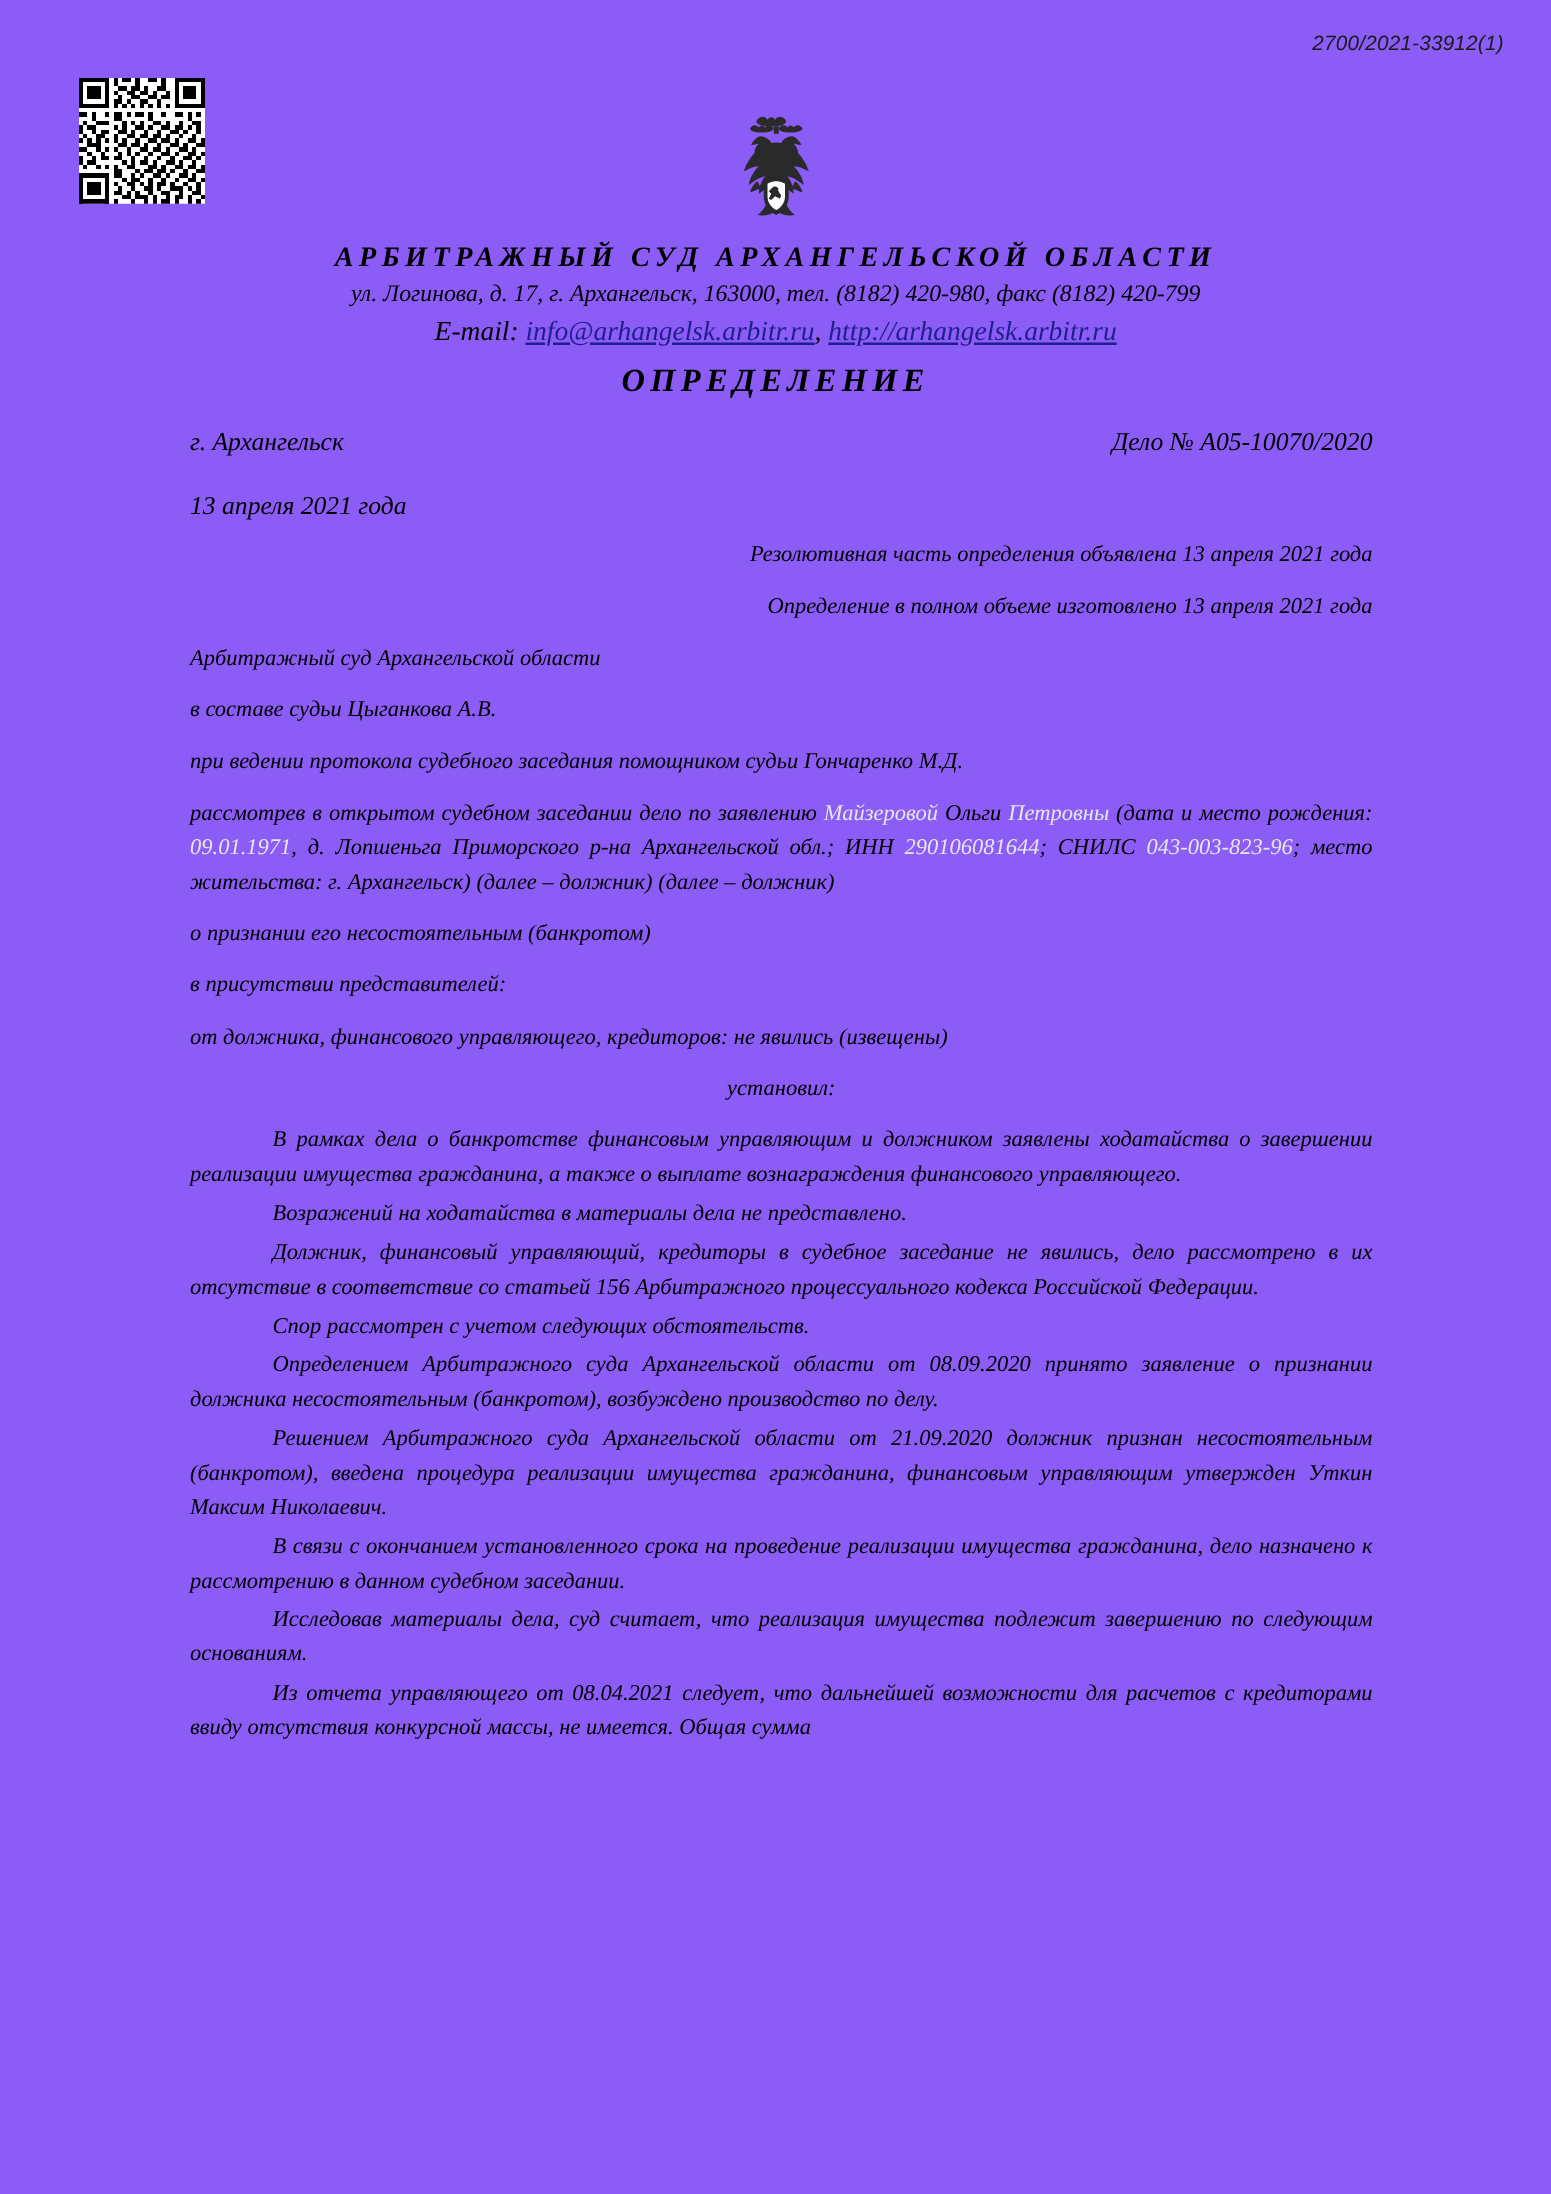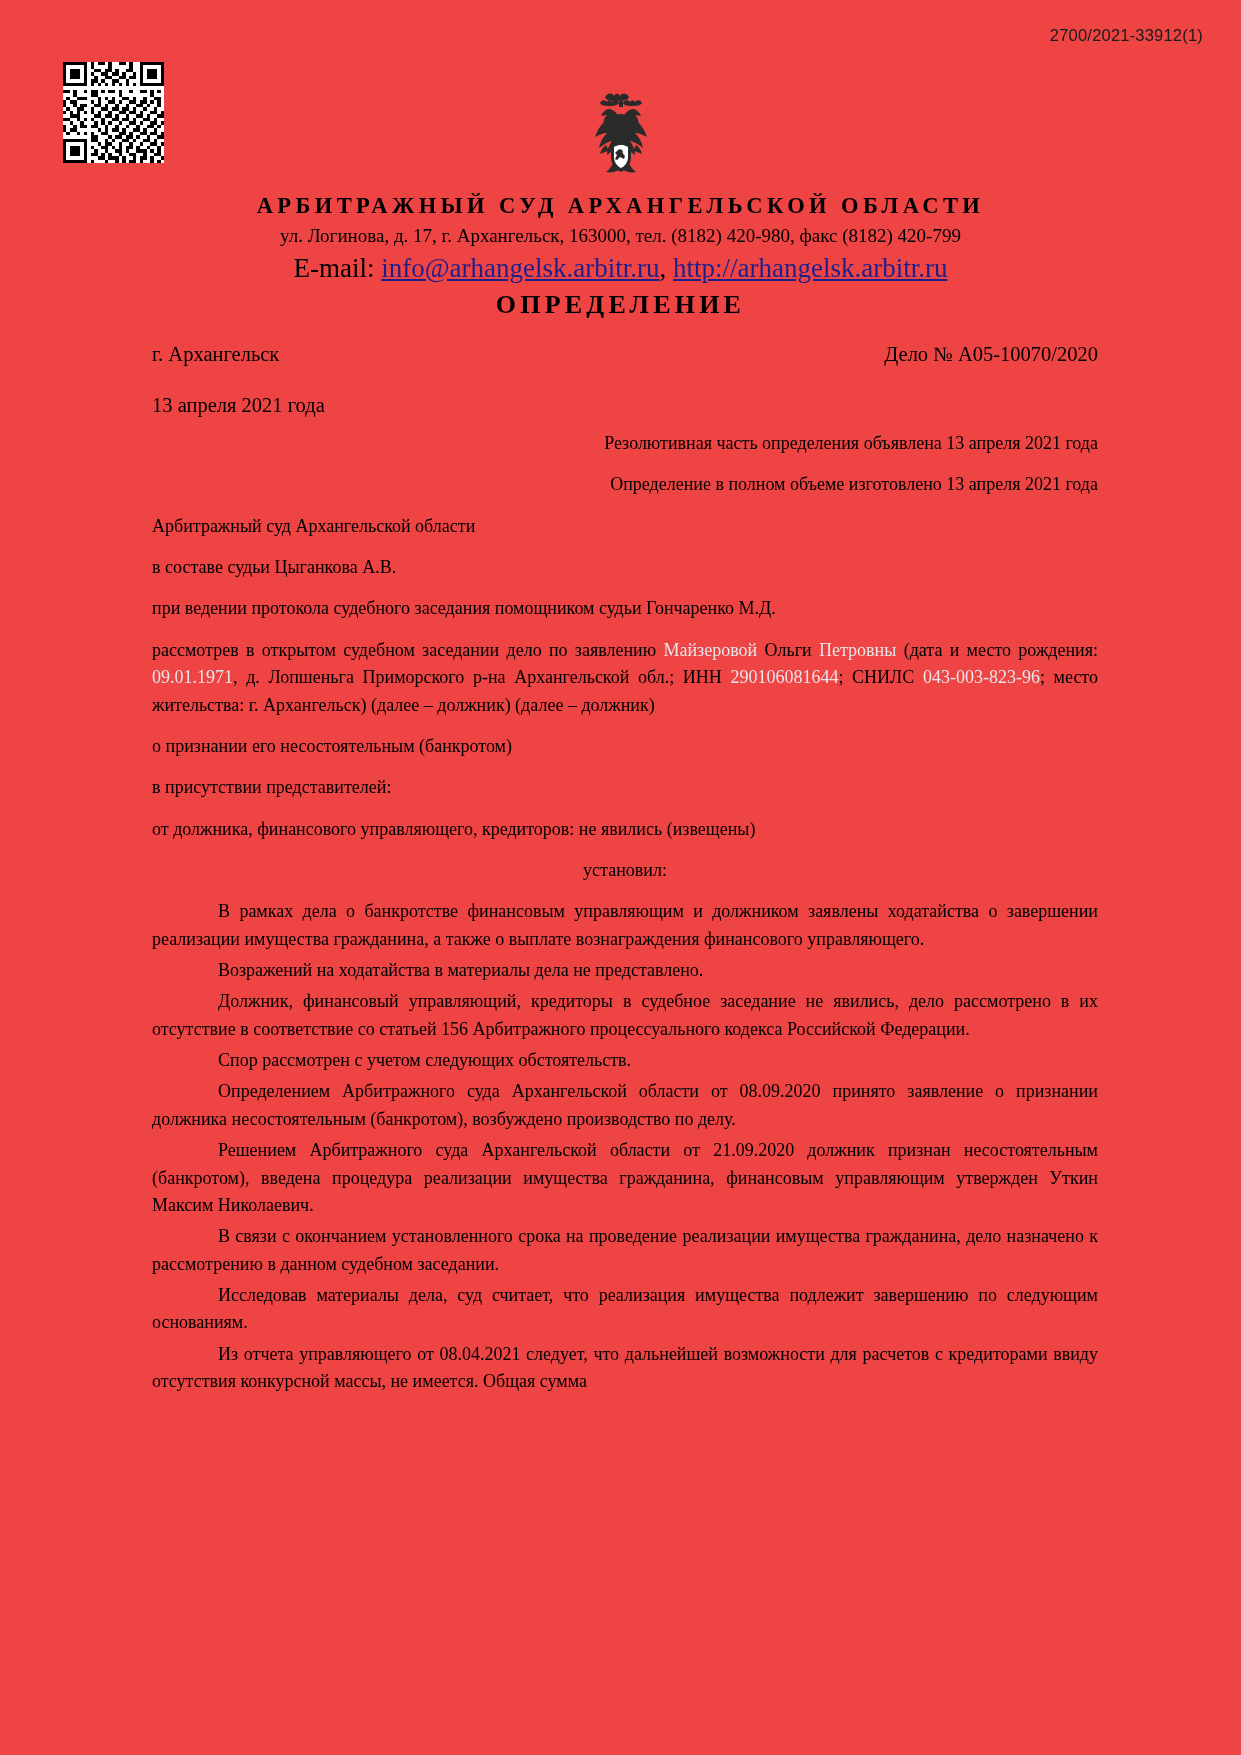--- a/index.html
+++ b/index.html
@@ -5,25 +5,26 @@
 <style>
   html, body {
     margin: 0;
     padding: 0;
     background: #ffffff;
   }
   .page {
     position: relative;
     width: 1241px;
     height: 1755px;
-    background: #ef4444;
+    background: #8b5cf6;
     font-family: "Liberation Serif", "DejaVu Serif", serif;
     color: #000000;
     box-sizing: border-box;
     overflow: hidden;
+    font-style: italic;
   }
 
   
   .doc-stamp {
     position: absolute;
     top: 26px;
     right: 38px;
     font-family: "Liberation Sans", "DejaVu Sans", sans-serif;
     font-size: 16.5px;
     letter-spacing: 0.2px;
@@ -69,21 +70,21 @@
     line-height: 1.25;
     white-space: nowrap;
   }
   .court-address {
     font-size: 19px;
     line-height: 1.35;
     margin-top: 3px;
     white-space: nowrap;
   }
   .court-email {
-    font-size: 27px;
+    font-size: 22px;
     line-height: 1.35;
     margin-top: 1px;
     white-space: nowrap;
   }
   .court-email a,
   .court-email .lnk {
     color: #1f1f8c;
     text-decoration: underline;
   }
 

